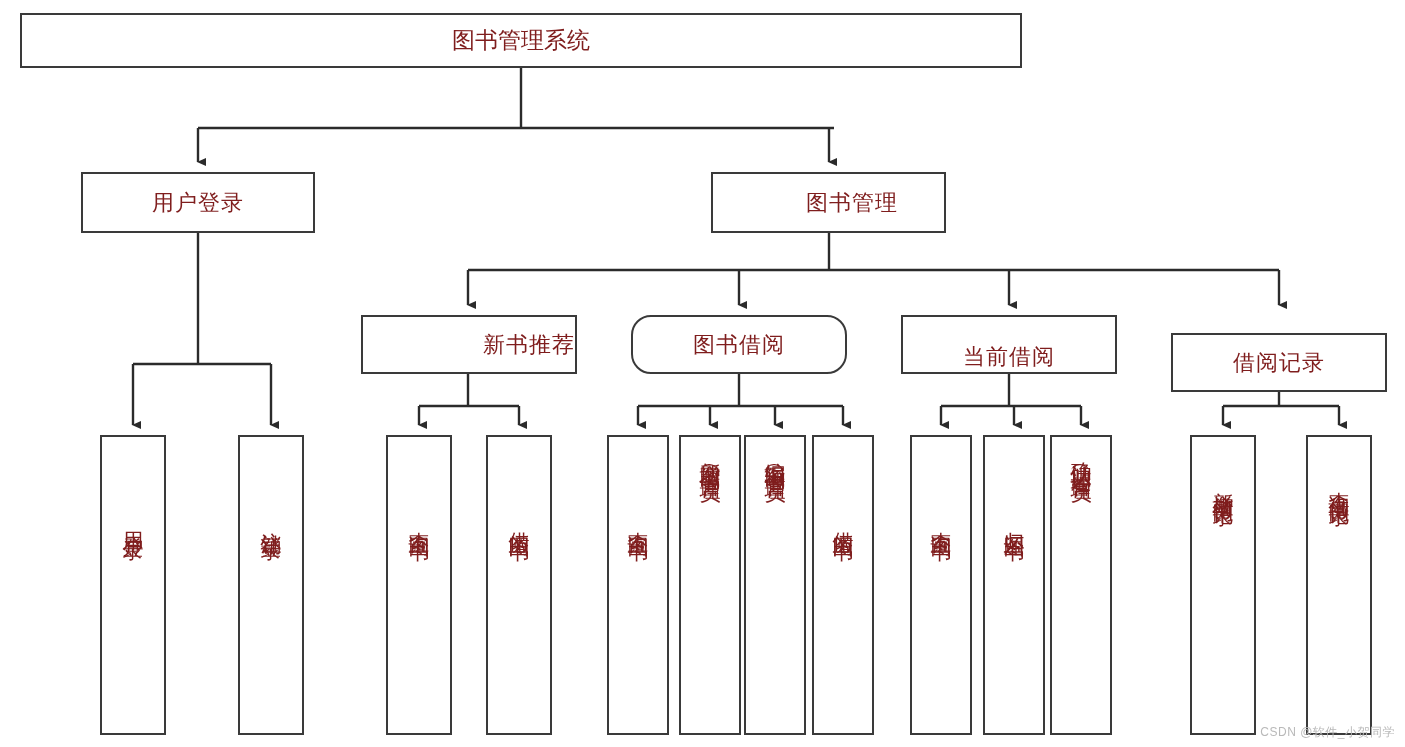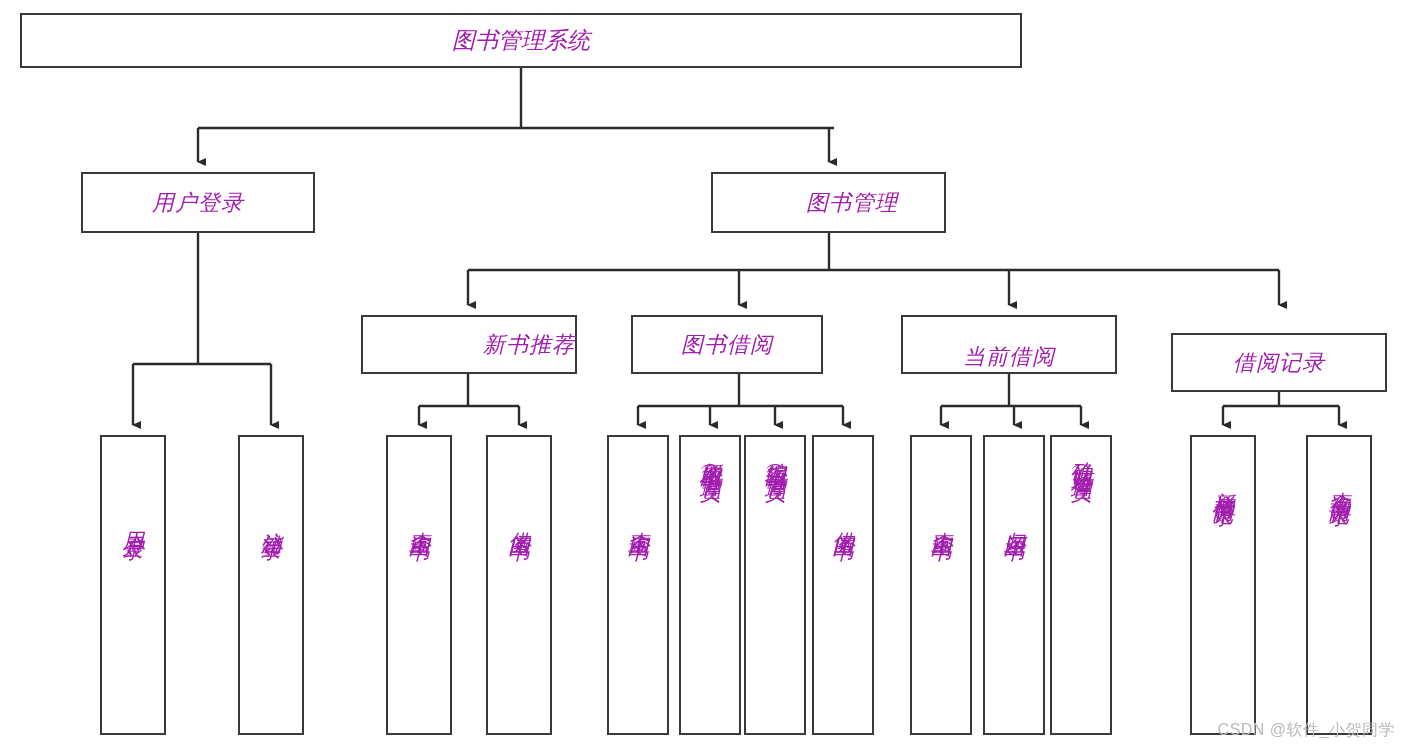--- a/index.html
+++ b/index.html
@@ -26,22 +26,21 @@
     pointer-events: none;
   }
   .node {
     position: absolute;
     box-sizing: border-box;
     background: #ffffff;
     border: 2px solid #3a3a3a;
     display: flex;
     align-items: center;
     justify-content: center;
-    color: #a21caf;
-    font-style: italic;
+    color: #7f1d1d;
   }
   .node.horiz {
     font-size: 22px;
     letter-spacing: 1px;
   }
   .node.root {
     font-size: 23px;
   }
   .node.leaf {
     font-size: 21px;
@@ -53,21 +52,21 @@
     writing-mode: vertical-rl;
     text-orientation: upright;
     letter-spacing: 3px;
     line-height: 1.05;
     white-space: nowrap;
   }
   .watermark {
     position: absolute;
     right: 10px;
     bottom: 6px;
-    font-size: 16px;
+    font-size: 12px;
     color: #b9b9b9;
     white-space: nowrap;
     letter-spacing: 0.5px;
   }
 </style>
 </head>
 <body>
 
 <div id="canvas">
 
@@ -128,21 +127,21 @@
   <div class="node horiz" style="left:81px; top:172px; width:234px; height:61px;">
     <span>用户登录</span>
   </div>
   <div class="node horiz" style="left:711px; top:172px; width:235px; height:61px;padding-left:47px;">
     <span>图书管理</span>
   </div>
 
   <div class="node horiz" style="left:361px; top:315px; width:216px; height:59px;justify-content:flex-end;">
     <span>新书推荐</span>
   </div>
-  <div class="node horiz" style="left:631px; top:315px; width:192px; height:59px;">
+  <div class="node horiz" style="left:631px; top:315px; width:216px; height:59px;border-radius:20px;">
     <span>图书借阅</span>
   </div>
   <div class="node horiz" style="left:901px; top:315px; width:216px; height:59px;align-items:flex-end;">
     <span>当前借阅</span>
   </div>
   <div class="node horiz" style="left:1171px; top:333px; width:216px; height:59px;">
     <span>借阅记录</span>
   </div>
 
   <div class="node leaf" style="left:100px; top:435px; width:66px; height:300px; padding-top:78px;">

